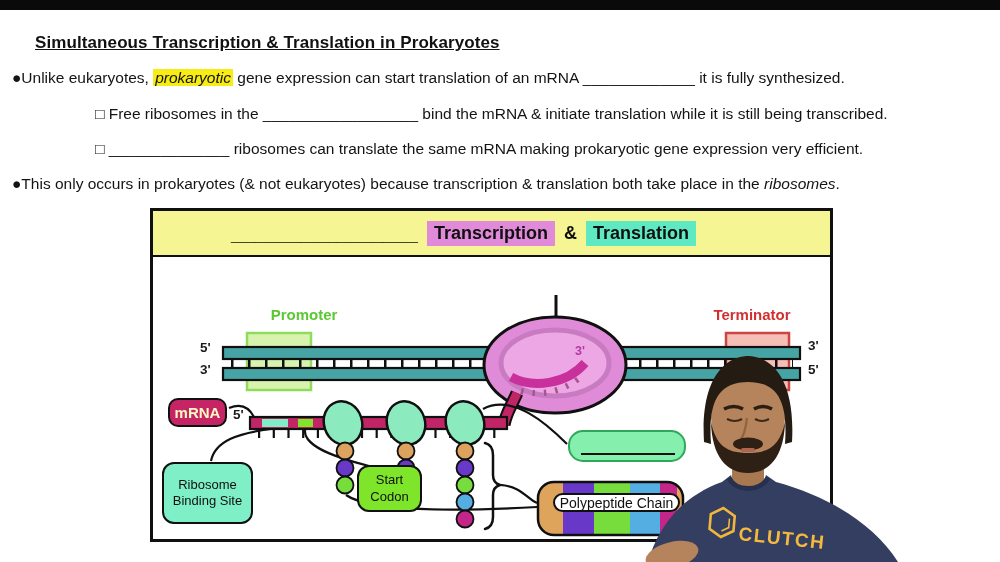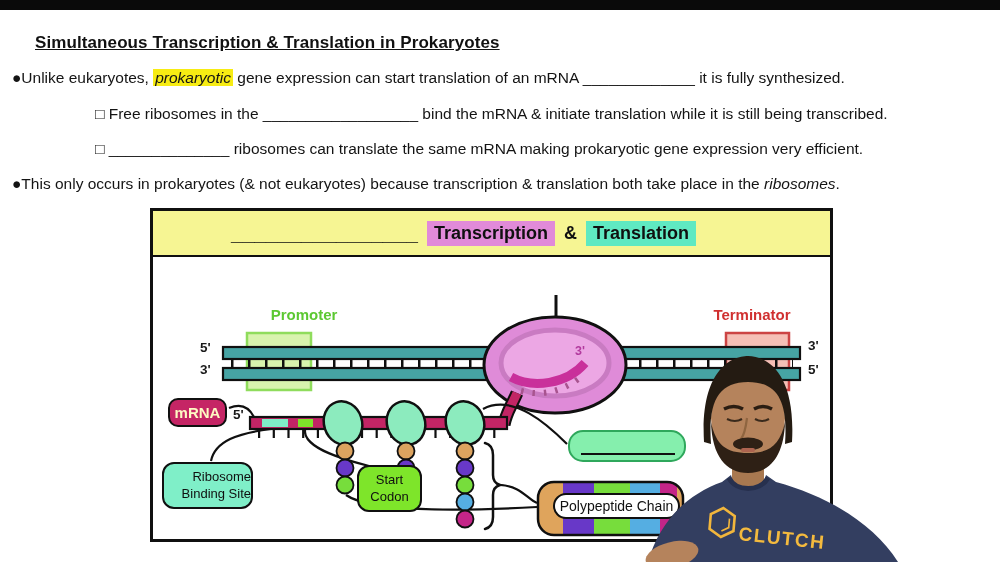--- a/index.html
+++ b/index.html
@@ -55,29 +55,29 @@
   .mrnabox {
     left:15px; top:187px; width:59px; height:29px; background:#c52565;
     border:2.5px solid #101010; border-radius:10px; display:flex; align-items:center;
     justify-content:center; color:#fef9c3; font-weight:bold; font-size:15px;
   }
   .m5 { left:80px; top:196px; font-size:13.5px; font-weight:bold; color:#1a1a1a; }
   .twoline {
     border:2.5px solid #101010; border-radius:12px; display:flex; flex-direction:column;
     align-items:center; justify-content:center; font-size:13px; line-height:1.25; color:#101010; text-align:center;
   }
-  .rbsbox { left:9px; top:251px; width:91px; height:47px; background:#7fefc8;align-items:flex-end; }
+  .rbsbox { left:9px; top:251px; width:91px; height:62px; background:#7fefc8; }
   .startbox { left:204px; top:254px; width:65px; height:47px; background:#7ee52a; }
   .greenblank {
     left:415px; top:219px; width:118px; height:32px; background:#85efad;
     border:2.5px solid #2fa85c; border-radius:15px;
   }
   .greenblank .bline { position:absolute; left:11px; top:21px; width:94px; border-top:2.5px solid #101010; }
   .polyinner {
-    left:400px; top:282px; width:127px; height:26px; background:#ffffff;
+    left:400px; top:282px; width:127px; height:19px; background:#ffffff;
     border:2.5px solid #101010; border-radius:14px; display:flex; align-items:center;
     justify-content:center; font-size:14px; color:#101010; white-space:nowrap;
   }
   .person { position:absolute; left:630px; top:352px; width:290px; height:210px; z-index:6; }
 </style>
 </head>
 <body>
 
 <div class="topbar"></div>
 

